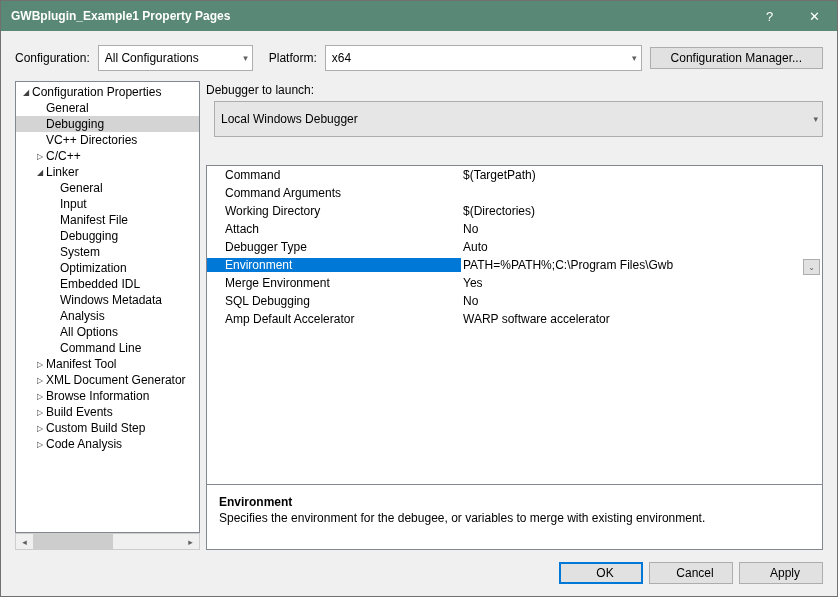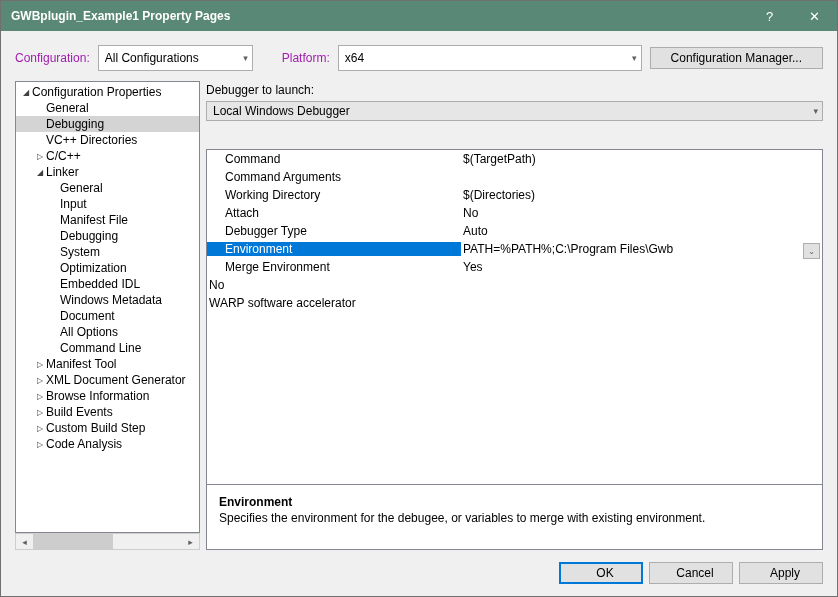--- a/index.html
+++ b/index.html
@@ -1,38 +1,38 @@
 <!DOCTYPE html>
 <html><head>
 <meta charset="utf-8">
 <style>
 * { margin:0; padding:0; box-sizing:border-box; font-family:"Segoe UI",Tahoma,sans-serif; font-size:12px; }
 body { background:#f0f0f0; width:838px; height:597px; overflow:hidden; display:flex; flex-direction:column; border:1px solid #707070;}
 .titlebar { background:#598876; color:#fff; height:30px; display:flex; align-items:center; padding-left:10px; }
 .titlebar .title { flex:1;font-weight:bold; }
 .titlebar .btn { width:45px; height:30px; display:flex; align-items:center; justify-content:center; font-size:13px;}
 .toprow { padding:14px 14px 6px 14px; display:flex; align-items:center; gap:8px; }
-.label { color:#a21caf; }
+.label { color:#000000; }
 .combo { background:#fff; border:1px solid #adadad; height:22px; display:flex; align-items:center; padding:12px 6px; position:relative; }
 .combo .arrow { position:absolute; right:4px; top:50%; transform:translateY(-50%); font-size:9px; color:#606060;}
 .cfgmgr { border:1px solid #adadad; background:#e1e1e1; height:22px; padding:0 20px; display:flex; align-items:center;}
 .mainarea { flex:1; display:flex; padding:4px 14px 0 14px; gap:6px; overflow:hidden;}
 .treepane { width:185px; display:flex; flex-direction:column;}
 .tree { flex:1; border:1px solid #828790; background:#fff; overflow-y:auto; overflow-x:hidden; padding:2px 0;}
 .tree-hscroll { height:17px; border:1px solid #cdcdcd; background:#f0f0f0; display:flex; align-items:center; }
 .tree-hscroll .harrow { width:17px; text-align:center; color:#606060; font-size:9px;}
 .tree-hscroll .track { flex:1; background:#f0f0f0; height:100%; position:relative;}
 .tree-hscroll .thumb { position:absolute; left:0; width:80px; top:0; bottom:0; background:#cdcdcd;}
 .node { display:flex; align-items:center; height:16px; padding-left:4px; white-space:nowrap; cursor:default;}
 .node.sel { background:#d4d4d4; }
 .exp { width:12px; display:inline-flex; justify-content:center; font-size:8px; color:#404040;}
 .sp { display:inline-block;}
 .rightpane { flex:1; display:flex; flex-direction:column;}
 .dl { padding:2px 0 6px 0;}
-.dlbox { border:1px solid #adadad; background:#e6e6e6; height:20px; display:flex; align-items:center; padding:0 6px; position:relative;}
+.dlbox { border:1px solid #adadad; background:#e6e6e6; height:36px; display:flex; align-items:center; padding:0 6px; position:relative;margin-left:8px;}
 .dlbox .arrow { position:absolute; right:4px; top:50%; transform:translateY(-50%); font-size:9px; color:#606060;}
 .gridwrap { flex:1; display:flex; flex-direction:column; border:1px solid #828790; background:#fff; margin-top:22px;}
 .grid { flex:1; overflow:auto;}
 .row { display:flex; height:18px; align-items:center;}
 .row .k { width:254px; padding-left:18px;}
 .row .v { flex:1; padding-left:2px; position:relative;}
 .row.sel { }
 .row.sel .k { background:#0078d7; color:#fff;}
 .row.sel .v { font-weight:normal;}
 .row.sel .dd { position:absolute; right:2px; top:1px; width:17px; height:16px; border:1px solid #adadad; background:#e1e1e1; display:flex; align-items:center; justify-content:center; font-size:8px; color:#606060;}
@@ -50,21 +50,21 @@
   <div class="btn">?</div>
   <div class="btn">✕</div>
 </div>
 
 <div class="toprow">
   <span class="label">Configuration:</span>
   <div class="combo" style="width:155px">
     <span>All Configurations</span>
     <span class="arrow">▾</span>
   </div>
-  <span class="label" style="margin-left:21px">Platform:</span>
+  <span class="label" style="margin-left:8px">Platform:</span>
   <div class="combo" style="flex:1">
     <span>x64</span>
     <span class="arrow">▾</span>
   </div>
   <div class="cfgmgr">
     <span>Configuration Manager...</span>
   </div>
 </div>
 
 <div class="mainarea">
@@ -136,21 +136,21 @@
           <span>Embedded IDL</span>
         </div>
         <div class="node">
           <span class="sp" style="width: 28px;"></span>
           <span class="exp"></span>
           <span>Windows Metadata</span>
         </div>
         <div class="node">
           <span class="sp" style="width: 28px;"></span>
           <span class="exp"></span>
-          <span>Document</span>
+          <span>Analysis</span>
         </div>
         <div class="node">
           <span class="sp" style="width: 28px;"></span>
           <span class="exp"></span>
           <span>All Options</span>
         </div>
         <div class="node">
           <span class="sp" style="width: 28px;"></span>
           <span class="exp"></span>
           <span>Command Line</span>
@@ -227,23 +227,25 @@
           </div>
           <div class="row sel">
             <div class="k">Environment</div>
             <div class="v">PATH=%PATH%;C:\Program Files\Gwb<div class="dd">⌄</div></div>
           </div>
           <div class="row">
             <div class="k">Merge Environment</div>
             <div class="v">Yes</div>
           </div>
           <div class="row">
+            <div class="k">SQL Debugging</div>
             <div class="v">No</div>
           </div>
           <div class="row">
+            <div class="k">Amp Default Accelerator</div>
             <div class="v">WARP software accelerator</div>
           </div>
         </div>
       <div class="desc">
         <div class="dt">Environment</div>
         <div>Specifies the environment for the debugee, or variables to merge with existing environment.</div>
       </div>
     </div>
   </div>
 </div>

